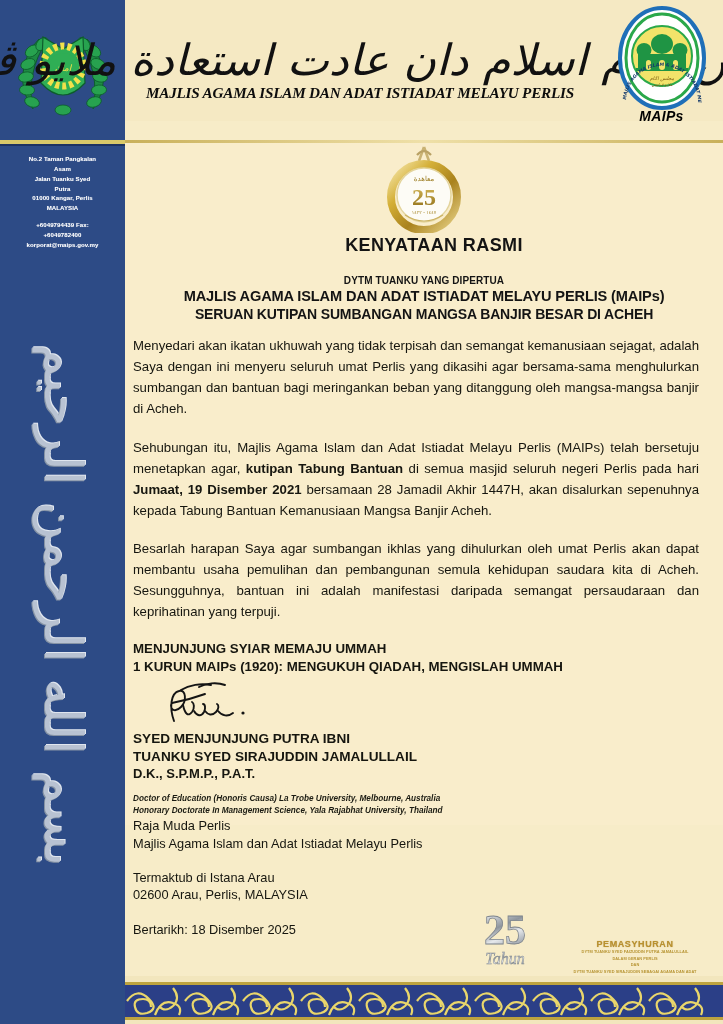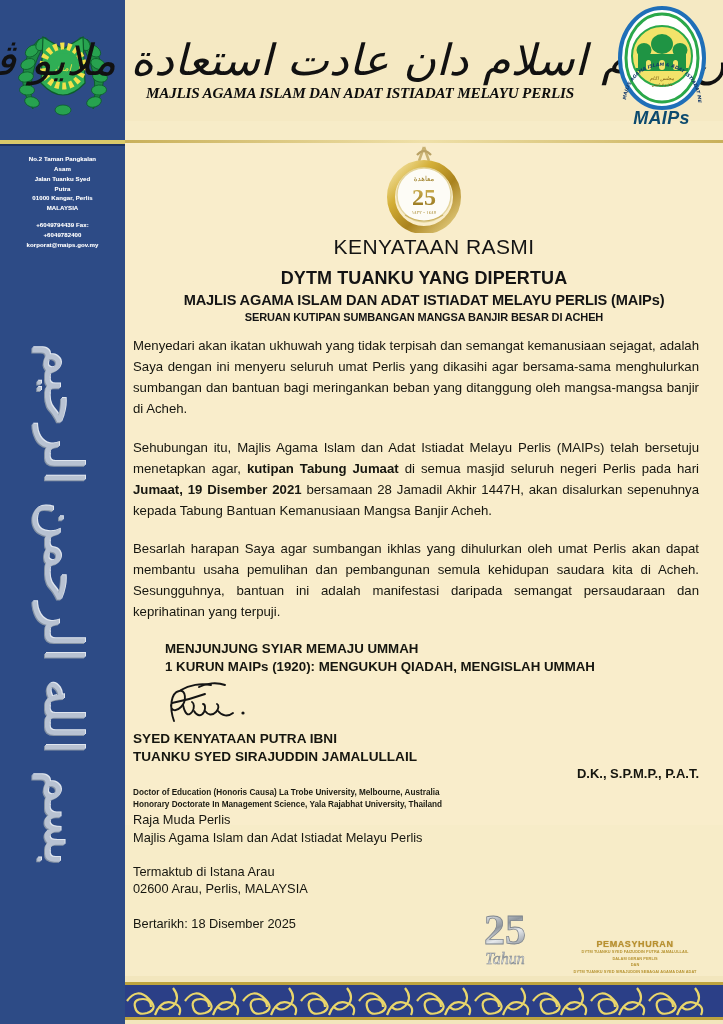--- a/index.html
+++ b/index.html
@@ -13,21 +13,21 @@
   .crest-svg{width:108px;height:118px;}
   .header-center{position:absolute;left:125px;top:0;width:470px;height:140px;
                  display:flex;flex-direction:column;align-items:center;justify-content:center;}
   .jawi-head{font-family:"DejaVu Sans",sans-serif;font-size:43px;color:#111;line-height:1;
              direction:rtl;white-space:nowrap;transform:scaleX(1.04);margin-bottom:2px;}
   .latin-head{font-size:15.2px;font-weight:bold;color:#0d0d0d;letter-spacing:-0.2px;
               white-space:nowrap;font-family:"Liberation Serif",serif;}
   .header-logo{position:absolute;left:600px;top:6px;width:123px;height:134px;
                display:flex;flex-direction:column;align-items:center;}
   .maips-mark{position:relative;width:100px;height:104px;}
-  .maips-text{font-size:18px;font-weight:bold;color:#0c4a6e;letter-spacing:0.3px;margin-top:-2px;}
+  .maips-text{font-size:14px;font-weight:bold;color:#000000;letter-spacing:0.3px;margin-top:-2px;}
 
   
   .sidebar{position:absolute;left:0;top:140px;width:125px;height:884px;background:#2d4b86;}
   .addr{position:absolute;left:4px;top:14px;width:117px;text-align:center;color:#fff;
         font-size:6.1px;font-weight:bold;line-height:1.62;letter-spacing:0.05px;
         text-shadow:0 0 1px rgba(255,255,255,.35);}
   .addr .gap{display:block;height:7px;}
   .calligraphy{position:absolute;left:8px;top:115px;width:110px;height:700px;
                display:flex;align-items:center;justify-content:center;overflow:hidden;}
   .calli-inner{transform:rotate(90deg);white-space:nowrap;direction:rtl;
@@ -36,38 +36,38 @@
                text-shadow:1px 1px 0 #8d99a8, -1px -1px 0 #eef2f7;}
 
   
   .content{position:absolute;left:125px;top:140px;width:598px;height:685px;background:#f9edcb;}
 
   .medallion-wrap{position:absolute;left:0;top:5px;width:598px;
                   display:flex;justify-content:center;}
   .medallion{position:relative;width:92px;height:88px;}
 
   .titleblock{position:absolute;left:0;top:94px;width:598px;text-align:center;color:#141414;}
-  .t1{font-size:21px;font-weight:normal;letter-spacing:.4px;line-height:1.25;padding-left:20px;}
-  .t2{font-size:18px;font-weight:bold;letter-spacing:.1px;line-height:1.3;margin-top:7px;}
+  .t1{font-size:18px;font-weight:bold;letter-spacing:.4px;line-height:1.25;padding-left:20px;}
+  .t2{font-size:10px;font-weight:bold;letter-spacing:.1px;line-height:1.3;margin-top:17px;}
   .t3{font-size:14.6px;font-weight:bold;letter-spacing:-.15px;line-height:1.3;}
-  .t4{font-size:11px;font-weight:bold;letter-spacing:-.15px;line-height:1.3;}
+  .t4{font-size:14px;font-weight:bold;letter-spacing:-.15px;line-height:1.3;}
 
   .body-area{position:absolute;left:8px;top:195px;width:566px;color:#16160f;}
   .para{font-size:13.2px;line-height:1.60;text-align:justify;margin:0 0 17px 0;
         font-family:"Liberation Sans",sans-serif;}
   .para b{font-weight:bold;}
 
   .motto{font-size:13.3px;font-weight:bold;line-height:1.42;margin:0 0 0 0;}
-  .motto div{white-space:nowrap;margin-left:32px;}
+  .motto div{white-space:nowrap;}
 
   .sign-svg{display:block;margin:4px 0 1px 28px;}
 
   .signer{font-size:13.6px;font-weight:bold;line-height:1.28;}
-  .post-nom{font-size:13px;font-weight:bold;line-height:1.3;margin-top:1px;text-align:right;}
-  .degrees{font-size:8.2px;font-weight:bold;line-height:1.42;margin-top:4px;color:#1b1b12;}
+  .post-nom{font-size:13px;font-weight:bold;line-height:1.3;margin-top:1px;}
+  .degrees{font-size:8.2px;font-style:italic;font-weight:bold;line-height:1.42;margin-top:10px;color:#1b1b12;}
   .roles{font-size:12.8px;line-height:1.38;margin-top:1px;}
   .place{font-size:12.8px;line-height:1.38;margin-top:16px;}
   .dated{font-size:12.8px;line-height:1.38;margin-top:17px;}
 
   
   .stamp{position:absolute;left:455px;top:898px;width:268px;height:78px;}
   .stamp-25{position:absolute;left:10px;top:2px;width:80px;height:72px;}
   .stamp-txt{position:absolute;left:95px;top:6px;width:170px;text-align:center;margin-top:35px;}
   .stamp-title{font-size:9px;font-weight:bold;color:#b9912f;letter-spacing:.6px;
                text-shadow:0 0 1px rgba(150,110,20,.6);}
@@ -207,21 +207,21 @@
       <div class="t2">DYTM TUANKU YANG DIPERTUA</div>
       <div class="t3">MAJLIS AGAMA ISLAM DAN ADAT ISTIADAT MELAYU PERLIS (MAIPs)</div>
       <div class="t4">SERUAN KUTIPAN SUMBANGAN MANGSA BANJIR BESAR DI ACHEH</div>
     </div>
 
     <div class="body-area">
 
       <p class="para">Menyedari akan ikatan ukhuwah yang tidak terpisah dan semangat kemanusiaan sejagat, adalah Saya dengan ini menyeru seluruh umat Perlis yang dikasihi agar bersama-sama menghulurkan sumbangan dan bantuan bagi meringankan beban yang ditanggung oleh mangsa-mangsa banjir di Acheh.</p>
 
       <p class="para">
-        <span>Sehubungan itu, Majlis Agama Islam dan Adat Istiadat Melayu Perlis (MAIPs) telah bersetuju menetapkan agar, </span><b>kutipan Tabung Jumaat</b><span> di semua masjid seluruh negeri Perlis pada hari </span><b>Jumaat, 19 Disember 2021</b><span> bersamaan 28 Jamadil Akhir 1447H, akan disalurkan sepenuhnya kepada Tabung Bantuan Kemanusiaan Mangsa Banjir Acheh.</span>
+        <span>Sehubungan itu, Majlis Agama Islam dan Adat Istiadat Melayu Perlis (MAIPs) telah bersetuju menetapkan agar, </span><b>kutipan Tabung Bantuan</b><span> di semua masjid seluruh negeri Perlis pada hari </span><b>Jumaat, 19 Disember 2021</b><span> bersamaan 28 Jamadil Akhir 1447H, akan disalurkan sepenuhnya kepada Tabung Bantuan Kemanusiaan Mangsa Banjir Acheh.</span>
       </p>
 
       <p class="para">Besarlah harapan Saya agar sumbangan ikhlas yang dihulurkan oleh umat Perlis akan dapat membantu usaha pemulihan dan pembangunan semula kehidupan saudara kita di Acheh. Sesungguhnya, bantuan ini adalah manifestasi daripada semangat persaudaraan dan keprihatinan yang terpuji.</p>
 
       <div class="motto">
         <div>MENJUNJUNG SYIAR MEMAJU UMMAH</div>
         <div>1 KURUN MAIPs (1920): MENGUKUH QIADAH, MENGISLAH UMMAH</div>
       </div>
 
       <svg class="sign-svg" width="130" height="48" viewBox="0 0 130 48">
@@ -232,21 +232,21 @@
           <path d="M33 30 C36 35 40 36 43 31 C45 27 44 23 42 23"></path>
           <path d="M44 30 C47 34 51 35 55 31 C58 28 58 24 56 23"></path>
           <path d="M57 30 C61 35 67 36 72 32"></path>
           <path d="M20 9 C28 4 40 2 50 4"></path>
           <path d="M38 6 C45 2 56 1 64 4"></path>
         </g>
         <circle cx="82" cy="32" r="1.6" fill="#141414"></circle>
       </svg>
 
       <div class="signer">
-        <div>SYED KENYATAAN PUTRA IBNI</div>
+        <div>SYED MENJUNJUNG PUTRA IBNI</div>
         <div>TUANKU SYED SIRAJUDDIN JAMALULLAIL</div>
       </div>
       <div class="post-nom">D.K., S.P.M.P., P.A.T.</div>
 
       <div class="degrees">
         <div>Doctor of Education (Honoris Causa) La Trobe University, Melbourne, Australia</div>
         <div>Honorary Doctorate In Management Science, Yala Rajabhat University, Thailand</div>
       </div>
 
       <div class="roles">

